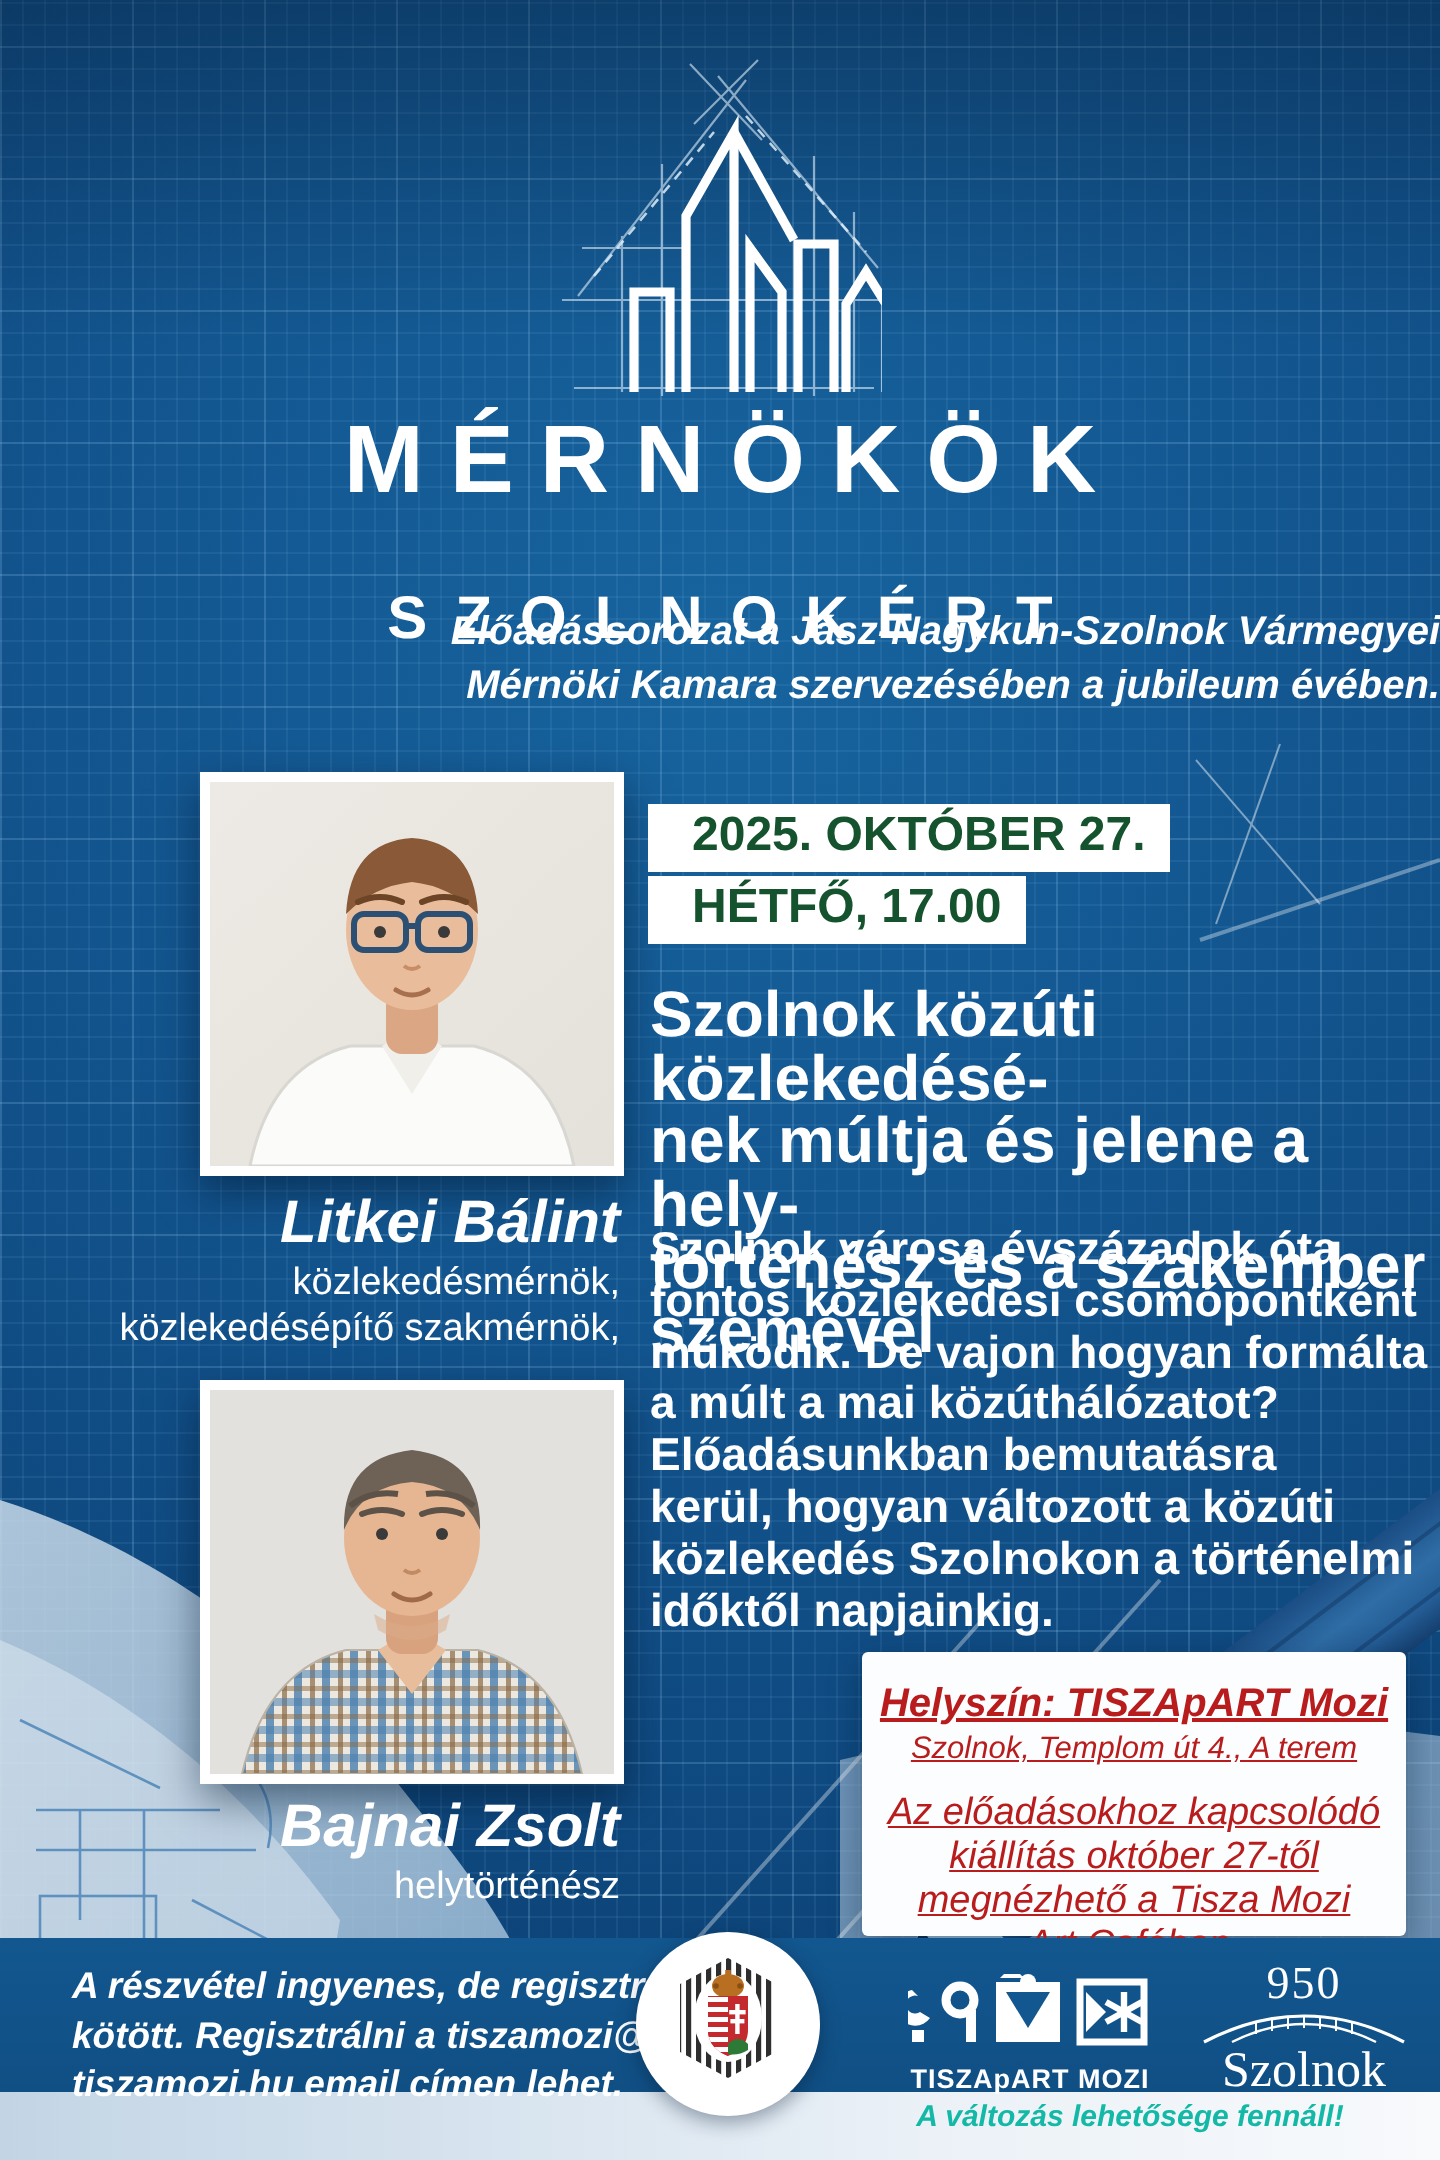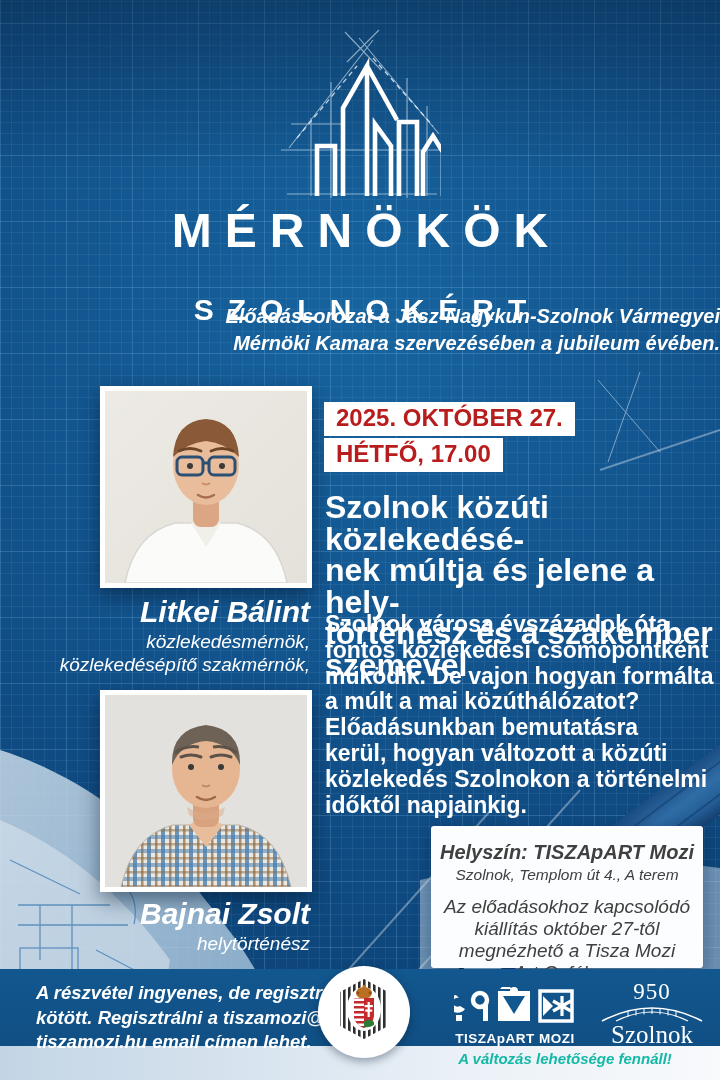--- a/index.html
+++ b/index.html
@@ -28,36 +28,36 @@
     font-size:30px;font-weight:bold;letter-spacing:14px;text-indent:14px;margin-top:34px;}
   .subtitle{position:absolute;left:0;top:303px;width:720px;text-align:right;
     font-size:20px;font-weight:bold;font-style:italic;line-height:27px;white-space:pre-line;}
   
   .photo{position:absolute;width:202px;height:192px;border:5px solid #fff;
     box-shadow:0 8px 20px rgba(2,20,42,.5);background:#e8e6e2;}
   .photo1{left:100px;top:386px;}
   .photo2{left:100px;top:690px;}
   .speaker{position:absolute;text-align:right;}
   .speaker-name{font-size:30px;font-weight:bold;font-style:italic;line-height:36px;}
-  .speaker-role{font-size:19px;font-style:italic;line-height:23px;white-space:pre-line;}
+  .speaker-role{font-size:19px;line-height:23px;white-space:pre-line;}
   .speaker1{left:0px;top:594px;width:310px;}
   .speaker2{left:0px;top:896px;width:310px;}
   
-  .datebox{position:absolute;left:324px;background:#fff;color:#b91c1c;
-    font-weight:bold;font-size:24px;padding:2px 12px 4px 12px;white-space:nowrap;}
+  .datebox{position:absolute;left:324px;background:#fff;color:#14532d;
+    font-weight:bold;font-size:24px;padding:2px 12px 4px 22px;white-space:nowrap;}
   .datebox1{top:402px;}
   .datebox2{top:438px;}
   .talk-title{position:absolute;left:325px;top:492px;width:390px;
     font-size:32px;font-weight:bold;line-height:31.5px;white-space:pre-line;}
   .talk-desc{position:absolute;left:325px;top:612px;width:392px;
     font-size:23px;font-weight:bold;line-height:25.8px;white-space:pre-line;}
   
   .venue{position:absolute;left:431px;top:826px;width:272px;height:142px;
     background:#fbfdfe;border-radius:3px;box-shadow:0 5px 16px rgba(6,28,54,.4);
-    text-align:center;color:#404040;}
+    text-align:center;color:#b91c1c;text-decoration:underline;}
   .venue-line1{margin-top:15px;font-size:20px;font-weight:bold;font-style:italic;}
   .venue-line2{margin-top:2px;font-size:15.5px;font-style:italic;}
   .venue-note{margin-top:12px;font-size:19px;font-style:italic;line-height:22px;white-space:pre-line;}
   
   .band{position:absolute;left:0;top:969px;width:720px;height:77px;
     background:linear-gradient(180deg,#12578f 0%,#104f84 100%);}
   .registration{position:absolute;left:36px;top:981px;font-size:18.5px;font-weight:bold;
     font-style:italic;line-height:24.5px;white-space:pre-line;}
   .emblem{position:absolute;left:318px;top:966px;width:92px;height:92px;border-radius:50%;
     background:#fff;box-shadow:0 3px 10px rgba(5,25,50,.4);}

